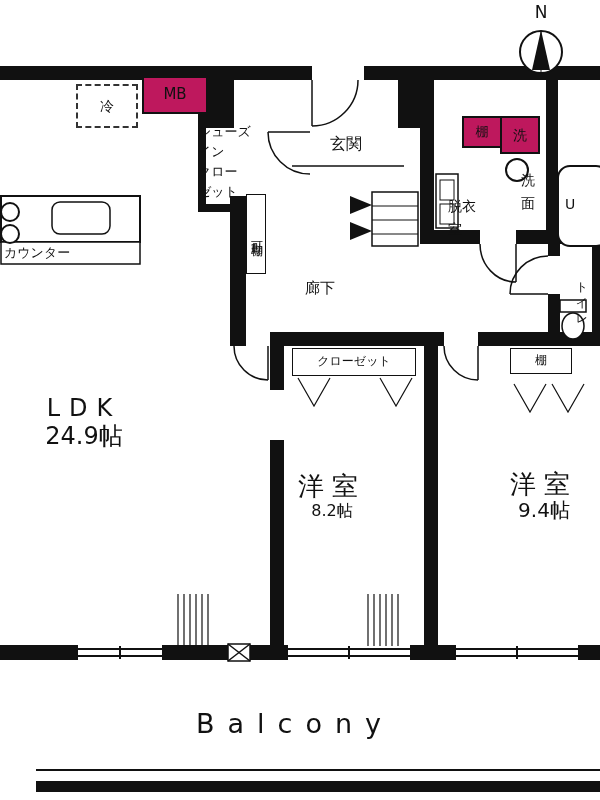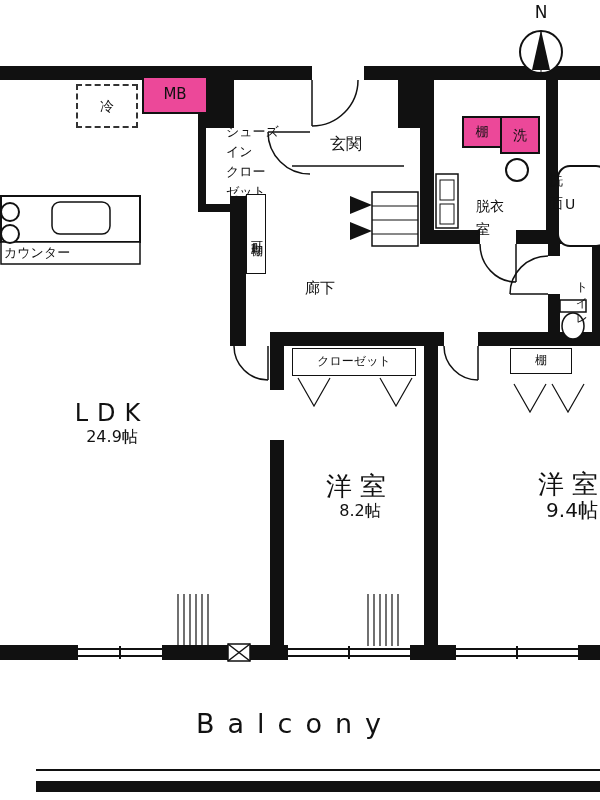--- a/index.html
+++ b/index.html
@@ -4,22 +4,22 @@
 <style>
   html,body { margin:0; padding:0; background:#fff; }
   .canvas {
     position:relative; width:600px; height:800px; background:#ffffff;
     font-family:"DejaVu Sans", sans-serif; color:#111; overflow:hidden;
   }
   .plan-svg { position:absolute; left:0; top:0; }
   .lbl { position:absolute; display:flex; align-items:center; justify-content:center;
          color:#111; line-height:1.15; white-space:nowrap; }
   .lbl.left { justify-content:flex-start; }
-  .stack { flex-direction:column;padding-left:28px; }
-  .boxed { border:2px solid #111; background:#ec4899;align-items:center; }
+  .stack { flex-direction:column; }
+  .boxed { border:2px solid #111; background:#be185d;align-items:center; }
   .boxed-thin { border:1px solid #111; background:#fff;text-align:right; }
   .dashed { border:2px dashed #333; background:#fff; }
   .vert { writing-mode:vertical-rl; text-orientation:upright; letter-spacing:2px; }
   .multiline { white-space:normal; }
   .big-room { text-align:center; }
 </style>
 </head>
 <body>
 
 <div class="canvas">
@@ -194,21 +194,21 @@
   <div class="lbl boxed-thin" style="left:292px; top:348px; width:122px; height:26px; font-size:12px;">
     <span>クローゼット</span>
   </div>
 
   <div class="lbl boxed-thin" style="left:510px; top:348px; width:60px; height:24px; font-size:12px;">
     <span>棚</span>
   </div>
 
   <div class="lbl stack big-room" style="left:16px; top:390px; width:136px; height:66px;">
     <span style="font-size:24px; letter-spacing:9px;">LDK</span>
-    <span style="font-size:16px;">24.9帖</span>
+    <span style="font-size:24px;">24.9帖</span>
   </div>
 
   <div class="lbl stack big-room" style="left:272px; top:456px; width:120px; height:80px;">
     <span style="font-size:26px; letter-spacing:8px;">洋室</span>
     <span style="font-size:16px;">8.2帖</span>
   </div>
 
   <div class="lbl stack big-room" style="left:482px; top:456px; width:124px; height:80px;">
     <span style="font-size:26px; letter-spacing:8px;">洋室</span>
     <span style="font-size:20px;">9.4帖</span>

